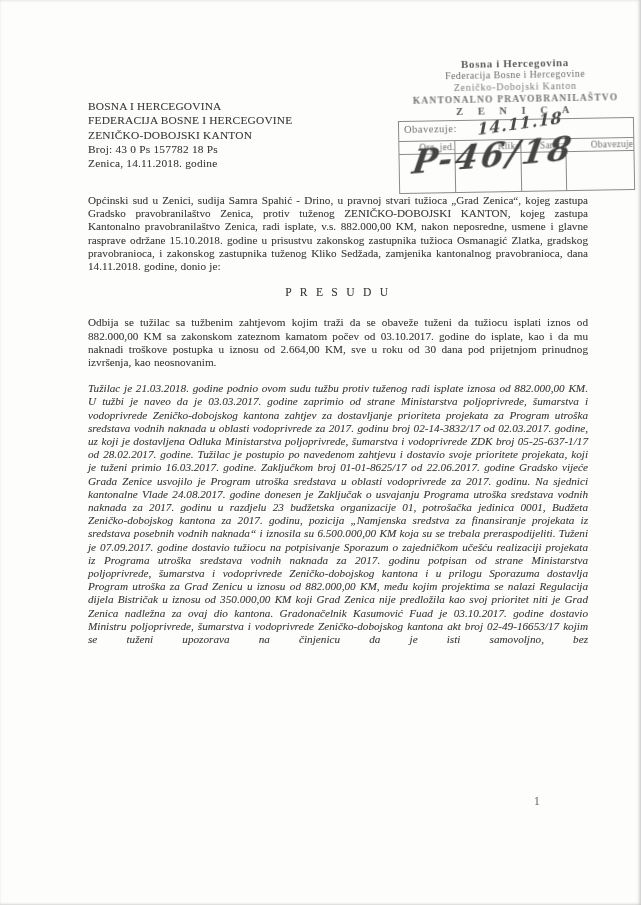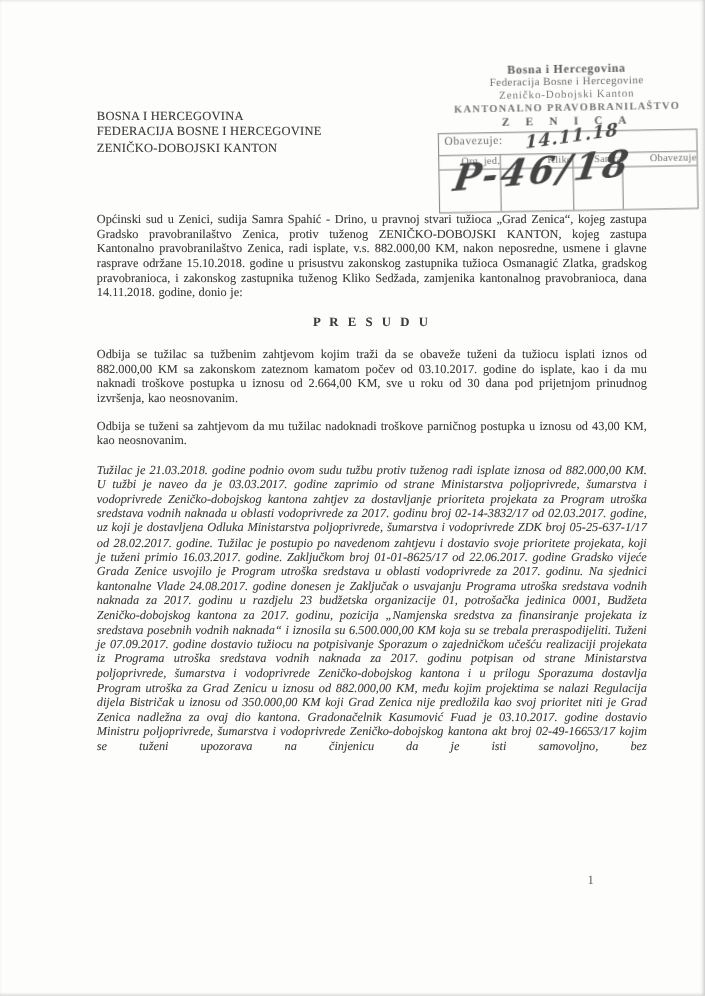--- a/index.html
+++ b/index.html
@@ -74,40 +74,42 @@
   }
 
   
   .doc-body{
     position:absolute;top:194px;left:88px;width:500px;
     font-size:11.2px;line-height:13.2px;
     text-align:justify;word-spacing:.5px;
   }
   .doc-body p{ margin:0 0 13px; }
   .heading{
-    font-size:11.6px;font-weight:bold;
+    font-size:11.6px;font-weight:normal;
     text-align:center;letter-spacing:2.5px;
     margin:3px 0 17px;
   }
   .justify-last{ text-align-last:justify;font-style:italic; }
 
   .page-number{
     position:absolute;top:795px;left:534px;
     font-size:11.5px;color:#5b5b5b;
   }
 </style>
 </head>
 <body>
 
 <div class="page">
 
   <header class="court-header scan-text">
     <div>BOSNA I HERCEGOVINA</div>
     <div>FEDERACIJA BOSNE I HERCEGOVINE</div>
     <div>ZENIČKO-DOBOJSKI KANTON</div>
+    <div>Broj: 43 0 Ps 157782 18 Ps</div>
+    <div>Zenica, 14.11.2018. godine</div>
   </header>
 
   <div class="stamp">
     <div class="stamp-org">
       <div class="l0">Bosna i Hercegovina</div>
       <div class="l1">Federacija Bosne i Hercegovine</div>
       <div class="l2">Zeničko-Dobojski Kanton</div>
       <div class="l3">KANTONALNO PRAVOBRANILAŠTVO</div>
       <div class="l4">Z E N I C A</div>
     </div>
@@ -135,20 +137,19 @@
     </div>
     <div class="hand hand-entry">P-46/18</div>
   </div>
 
   <main class="doc-body scan-text">
     <p>Općinski sud u Zenici, sudija Samra Spahić - Drino, u pravnoj stvari tužioca „Grad Zenica“, kojeg zastupa Gradsko pravobranilaštvo Zenica, protiv tuženog ZENIČKO-DOBOJSKI KANTON, kojeg zastupa Kantonalno pravobranilaštvo Zenica, radi isplate, v.s. 882.000,00 KM, nakon neposredne, usmene i glavne rasprave održane 15.10.2018. godine u prisustvu zakonskog zastupnika tužioca Osmanagić Zlatka, gradskog pravobranioca, i zakonskog zastupnika tuženog Kliko Sedžada, zamjenika kantonalnog pravobranioca, dana 14.11.2018. godine, donio je:</p>
 
     <h2 class="heading">P R E S U D U</h2>
 
     <p>Odbija se tužilac sa tužbenim zahtjevom kojim traži da se obaveže tuženi da tužiocu isplati iznos od 882.000,00 KM sa zakonskom zateznom kamatom počev od 03.10.2017. godine do isplate, kao i da mu naknadi troškove postupka u iznosu od 2.664,00 KM, sve u roku od 30 dana pod prijetnjom prinudnog izvršenja, kao neosnovanim.</p>
-    <p>Odbija se tuženi sa zahtjevom da mu tužilac nadoknadi troškove parničnog postupka u iznosu od 43,00 KM, kao neosnovanim.</p>
 
 
     <p class="justify-last">Tužilac je 21.03.2018. godine podnio ovom sudu tužbu protiv tuženog radi isplate iznosa od 882.000,00 KM. U tužbi je naveo da je 03.03.2017. godine zaprimio od strane Ministarstva poljoprivrede, šumarstva i vodoprivrede Zeničko-dobojskog kantona zahtjev za dostavljanje prioriteta projekata za Program utroška sredstava vodnih naknada u oblasti vodoprivrede za 2017. godinu broj 02-14-3832/17 od 02.03.2017. godine, uz koji je dostavljena Odluka Ministarstva poljoprivrede, šumarstva i vodoprivrede ZDK broj 05-25-637-1/17 od 28.02.2017. godine. Tužilac je postupio po navedenom zahtjevu i dostavio svoje prioritete projekata, koji je tuženi primio 16.03.2017. godine. Zaključkom broj 01-01-8625/17 od 22.06.2017. godine Gradsko vijeće Grada Zenice usvojilo je Program utroška sredstava u oblasti vodoprivrede za 2017. godinu. Na sjednici kantonalne Vlade 24.08.2017. godine donesen je Zaključak o usvajanju Programa utroška sredstava vodnih naknada za 2017. godinu u razdjelu 23 budžetska organizacije 01, potrošačka jedinica 0001, Budžeta Zeničko-dobojskog kantona za 2017. godinu, pozicija „Namjenska sredstva za finansiranje projekata iz sredstava posebnih vodnih naknada“ i iznosila su 6.500.000,00 KM koja su se trebala preraspodijeliti. Tuženi je 07.09.2017. godine dostavio tužiocu na potpisivanje Sporazum o zajedničkom učešću realizaciji projekata iz Programa utroška sredstava vodnih naknada za 2017. godinu potpisan od strane Ministarstva poljoprivrede, šumarstva i vodoprivrede Zeničko-dobojskog kantona i u prilogu Sporazuma dostavlja Program utroška za Grad Zenicu u iznosu od 882.000,00 KM, među kojim projektima se nalazi Regulacija dijela Bistričak u iznosu od 350.000,00 KM koji Grad Zenica nije predložila kao svoj prioritet niti je Grad Zenica nadležna za ovaj dio kantona. Gradonačelnik Kasumović Fuad je 03.10.2017. godine dostavio Ministru poljoprivrede, šumarstva i vodoprivrede Zeničko-dobojskog kantona akt broj 02-49-16653/17 kojim se tuženi upozorava na činjenicu da je isti samovoljno, bez</p>
   </main>
 
   <div class="page-number">1</div>
 </div>
 
 </body></html>

